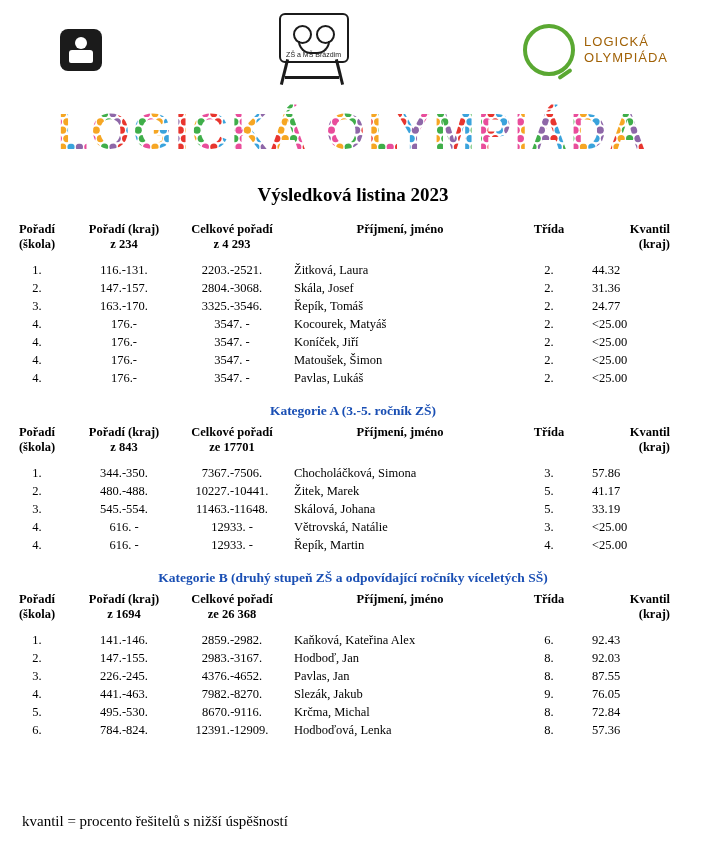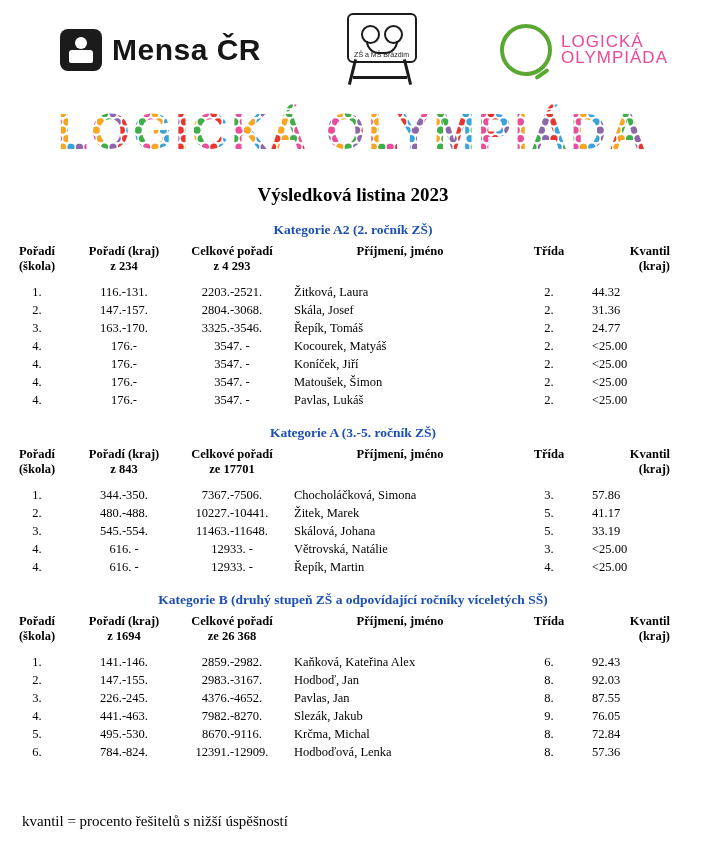--- a/index.html
+++ b/index.html
@@ -165,24 +165,24 @@
     right: -2px;
     bottom: -4px;
     width: 16px;
     height: 4px;
     background: #5aa832;
     transform: rotate(-35deg);
     border-radius: 2px;
   }
   .lo-words {
     font-family: "Liberation Sans", sans-serif;
-    font-size: 17px;
+    font-size: 13px;
     line-height: 16px;
     letter-spacing: 1px;
-    color: #ec4899;
+    color: #a16207;
   }
 
   
   .dot-title {
     height: 74px;
     margin: 4px 0 0 0;
     display: flex;
     align-items: center;
     justify-content: center;
   }
@@ -252,21 +252,20 @@
     font-family: "Liberation Serif", serif;
   }
 </style>
 </head>
 <body>
 
 <div class="header">
 
   <div class="mensa-logo">
     <div class="mensa-mark"></div>
-    <div class="mensa-text">Mensa ČR</div>
   </div>
 
   <div class="zs-logo">
     <div class="zs-board">
       <div class="zs-face">
         <div class="zs-eye"></div>
         <div class="zs-eye"></div>
       </div>
       <div class="zs-smile"></div>
       <div class="zs-caption">ZŠ a MŠ Brázdim</div>
@@ -847,21 +846,20 @@
           <text x="330" y="52" text-anchor="middle" font-family="Liberation Sans, sans-serif" font-size="50" font-weight="bold" letter-spacing="3">LOGICKÁ OLYMPIÁDA</text>
         </clipPath>
       </defs>
   </svg>
 </div>
 
 <div class="doc-title">Výsledková listina 2023</div>
 
 <div id="sections-root">
     <div class="section">
-      <div class="cat-title">Kategorie A2 (2. ročník ZŠ)</div>
       <table class="results">
         <thead>
           <tr>
             <th class="c-poradi">
               <div>Pořadí</div>
               <div class="head-sub">(škola)</div>
             </th>
             <th class="c-kraj">
               <div>Pořadí (kraj)</div>
               <div class="head-sub">z 234</div>

